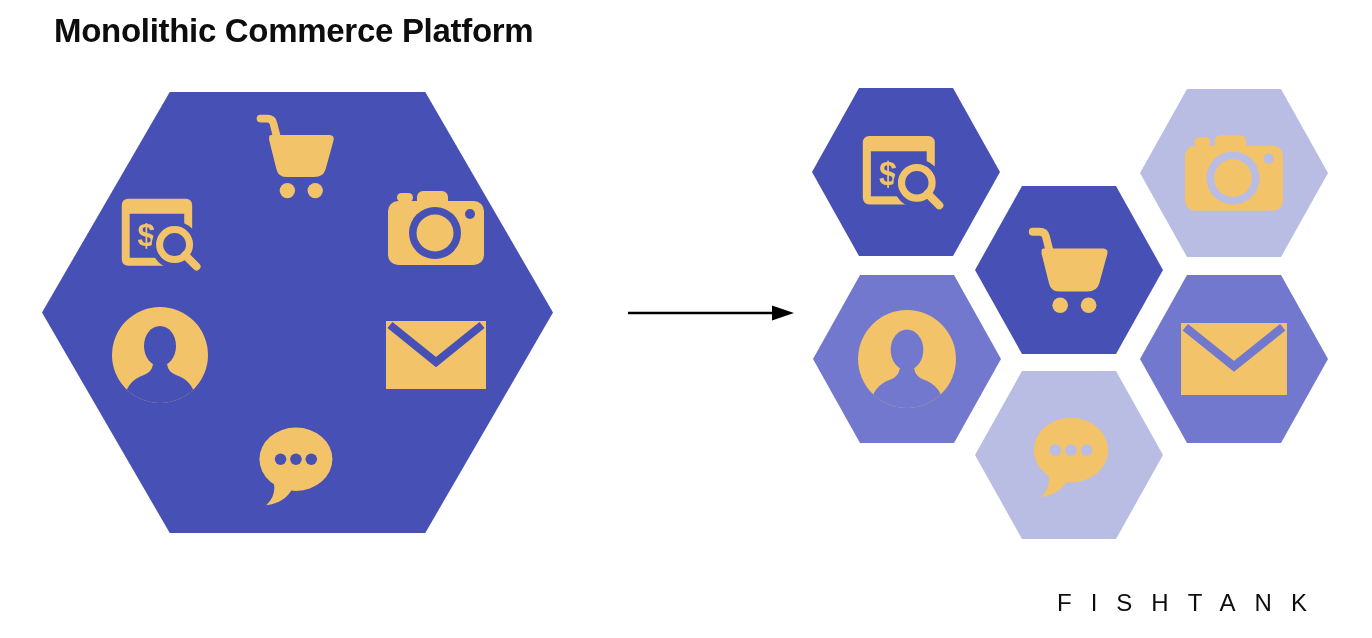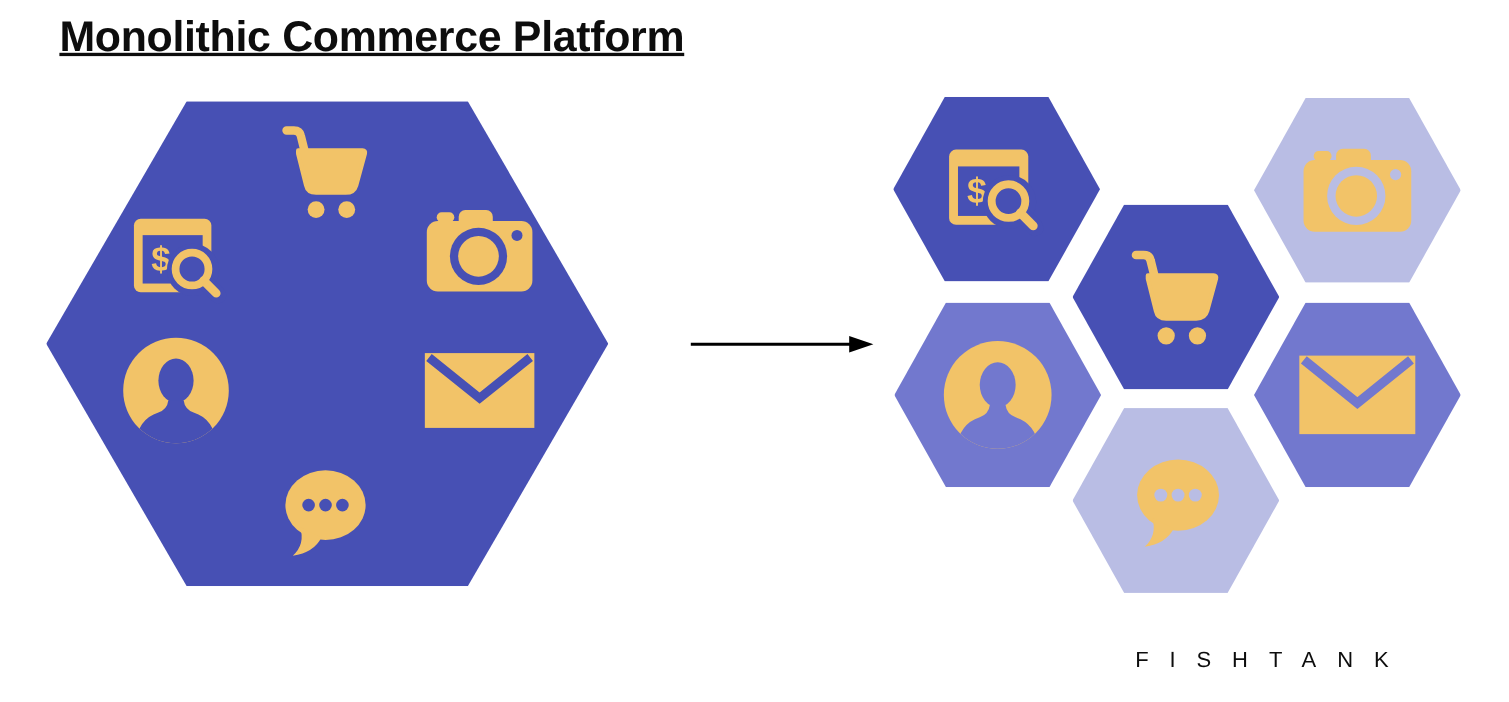--- a/index.html
+++ b/index.html
@@ -1,22 +1,22 @@
 <!DOCTYPE html>
 <html style="--c-hex-dark: #4750b4; --c-hex-medium: #7278ce; --c-hex-light: #b9bde4; --c-icon-yellow: #f2c368; --c-text: #0d0d0d; --c-arrow: #000000; --c-background: #ffffff;"><head>
 <meta charset="utf-8">
 <style>
   html,body{margin:0;padding:0;background:#fff;}
   .canvas{
     position:relative;width:1372px;height:638px;background:var(--c-background,#fff);
     font-family:"Liberation Sans",sans-serif;overflow:hidden;
   }
   .title{
-    position:absolute;top:12px;font-size:39px;font-weight:700;
-    color:var(--c-text,#0d0d0d);letter-spacing:-0.3px;white-space:nowrap;text-decoration:underline;
+    position:absolute;top:12px;font-size:33px;font-weight:700;
+    color:var(--c-text,#0d0d0d);letter-spacing:-0.3px;white-space:nowrap;
   }
   .title-left{left:54px;}
   .title-right{left:772px;}
 
   
   .hex{
     position:absolute;
     clip-path:polygon(25% 0%,75% 0%,100% 50%,75% 100%,25% 100%,0% 50%);
   }
   .tone-dark{background:var(--c-hex-dark,#4750b4);--hole:var(--c-hex-dark,#4750b4);}
@@ -49,21 +49,21 @@
   .si-cart{width:98px;height:98px;}
   .si-user{width:102px;height:102px;}
   .si-envelope{width:106px;height:72px;}
   .si-chat{width:98px;height:98px;}
 
   .arrow{position:absolute;left:624px;top:303px;width:174px;height:20px;}
   .arrow line{stroke:var(--c-arrow,#000);stroke-width:2.6px;}
   .arrow polygon{fill:var(--c-arrow,#000);}
 
   .brand{
-    position:absolute;left:1032px;top:589px;font-size:20px;font-weight:400;
+    position:absolute;left:1057px;top:589px;font-size:24px;font-weight:400;
     letter-spacing:19px;color:var(--c-text,#0d0d0d);white-space:nowrap;
   }
   .defs{position:absolute;width:0;height:0;overflow:hidden;}
 </style>
 </head>
 <body>
 
 <svg class="defs" aria-hidden="true" xmlns="http://www.w3.org/2000/svg">
   <defs>
     <clipPath id="uclip">

